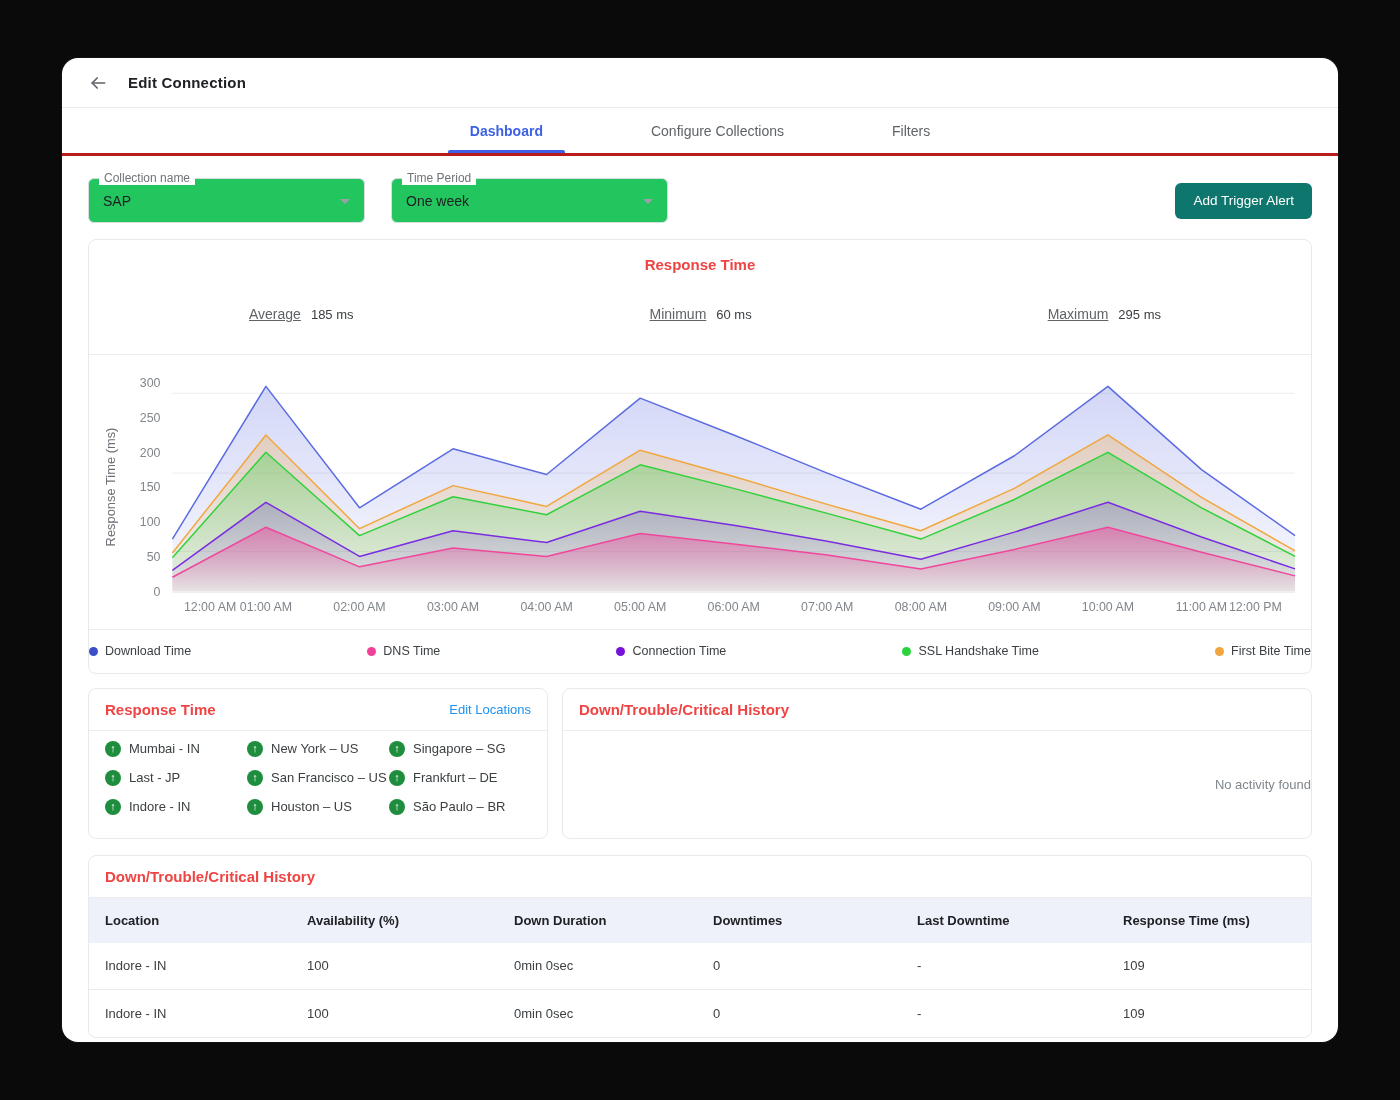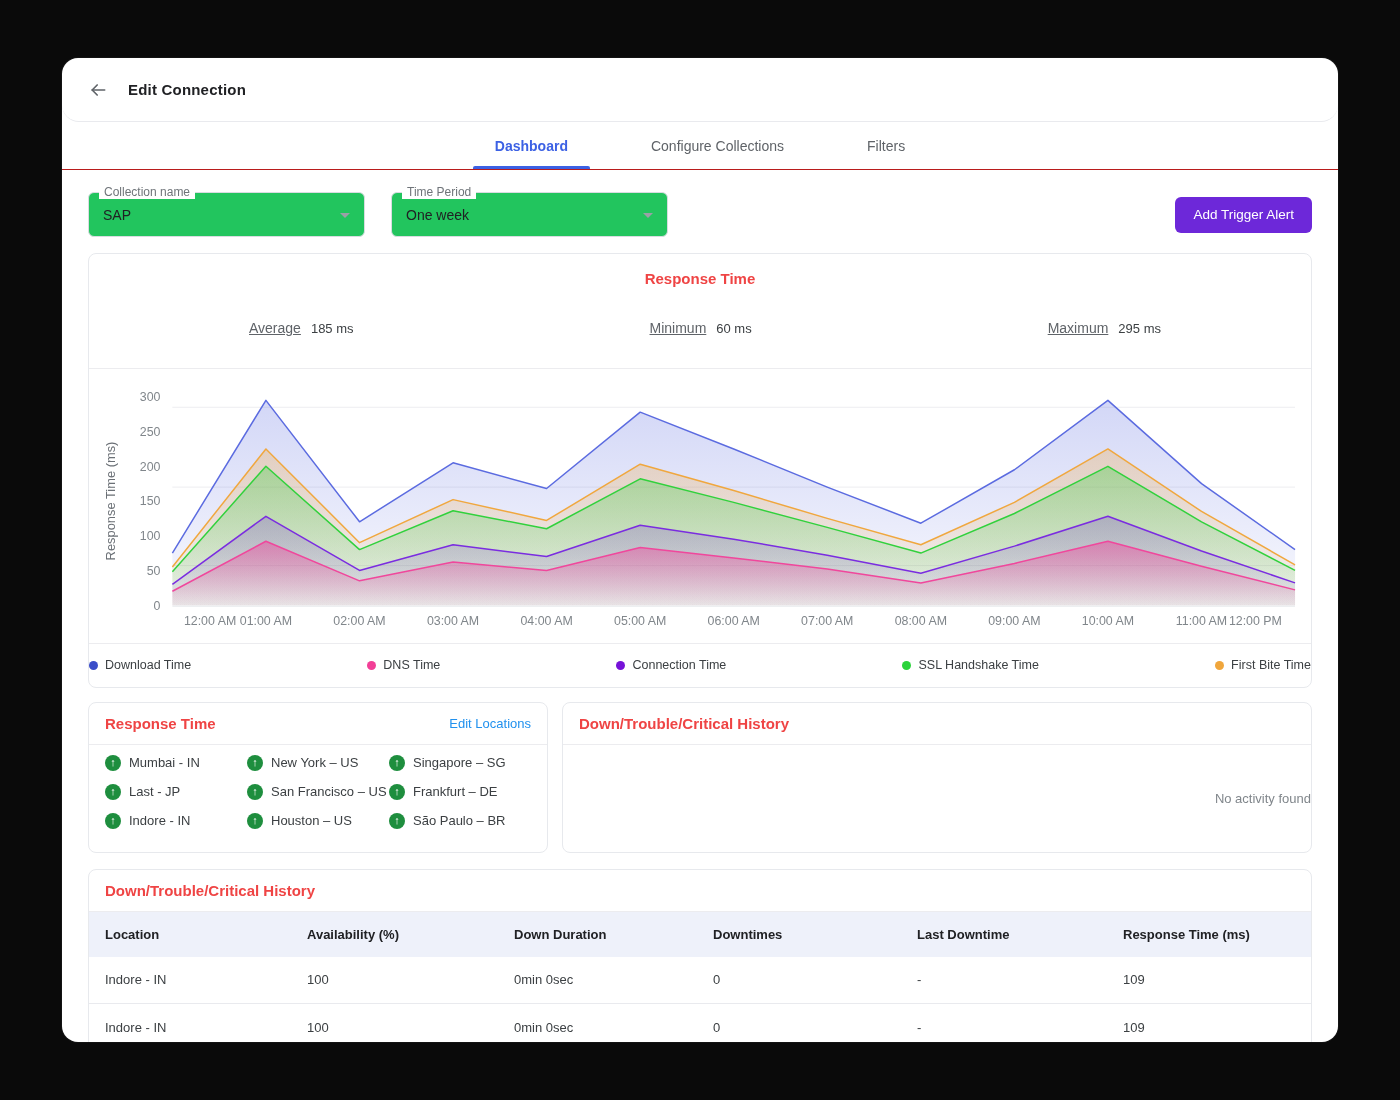--- a/index.html
+++ b/index.html
@@ -4,49 +4,49 @@
 <style>
   * { margin:0; padding:0; box-sizing:border-box; }
   html,body { width:1400px; height:1100px; }
   body { background:#0a0a0a; font-family:"Liberation Sans", sans-serif; position:relative; }
 
   .panel { position:absolute; left:62px; top:58px; width:1276px; height:984px;
            background:#ffffff; border-radius:16px; overflow:hidden;
            box-shadow:0 0 0 1px rgba(255,255,255,.04); }
 
   
-  .topbar { height:64px; display:flex; align-items:center; gap:18px; padding:0 24px;
-            border-bottom:1px solid #e9eaee;border-radius:17px; }
+  .topbar { height:50px; display:flex; align-items:center; gap:18px; padding:0 24px;
+            border-bottom:1px solid #e9eaee; }
   .back-btn { width:24px; height:24px; display:flex; align-items:center; justify-content:center;
               cursor:pointer; color:#5f6368; }
   .topbar h1 { font-size:15px; font-weight:700; color:#202124; letter-spacing:.2px; }
 
   
-  .tabs { height:48px; display:flex; justify-content:center; align-items:stretch; gap:39px;
-          border-bottom:1px solid #b91c1c; }
+  .tabs { height:48px; display:flex; justify-content:center; align-items:stretch; gap:64px;
+          border-bottom:3px solid #b91c1c; }
   .tab { display:flex; align-items:center; padding:0 22px; font-size:14px; color:#5f6368;
          position:relative; cursor:pointer; }
   .tab.active { color:#3c61e4; font-weight:700; }
   .tab.active::after { content:""; position:absolute; left:0; right:0; bottom:0; height:3px;
                        background:#3c61e4; border-radius:2px 2px 0 0; }
 
   .content { padding:22px 26px 0; }
 
   
   .controls { display:flex; align-items:center; gap:26px; margin-bottom:16px; }
   .select { position:relative; width:277px; height:45px; border:1px solid #d9dce1; border-radius:6px;
             display:flex; align-items:center; padding:0 14px; cursor:pointer; background:#22c55e; }
   .select .flabel { position:absolute; top:-8px; left:10px; background:#fff; padding:0 5px;
                     font-size:12px; color:#6f7479; }
   .select .value { font-size:14px; color:#202124; }
   .caret { position:absolute; right:14px; top:50%; margin-top:-2px; width:0; height:0;
            border-left:5px solid transparent; border-right:5px solid transparent;
            border-top:5px solid #9aa0a6; }
   .spacer { flex:1; }
-  .primary-btn { background:#6d28d9; color:#fff; border:none; border-radius:6px; height:36px;
+  .primary-btn { background:#0f766e; color:#fff; border:none; border-radius:6px; height:36px;
                  padding:0 18px; font-size:13.5px; font-weight:500; cursor:pointer;
                  font-family:"Liberation Sans", sans-serif; }
 
   
   .card { border:1px solid #e7e9ed; border-radius:8px; background:#fff; }
   .card h2 { font-size:15px; font-weight:700; color:#ef4444;text-align:center; }
 
   .chart-card { margin-bottom:14px; }
   .chart-card > h2 { padding:16px 16px 0; }
   .stats { display:flex; justify-content:space-between; align-items:center; height:82px;

